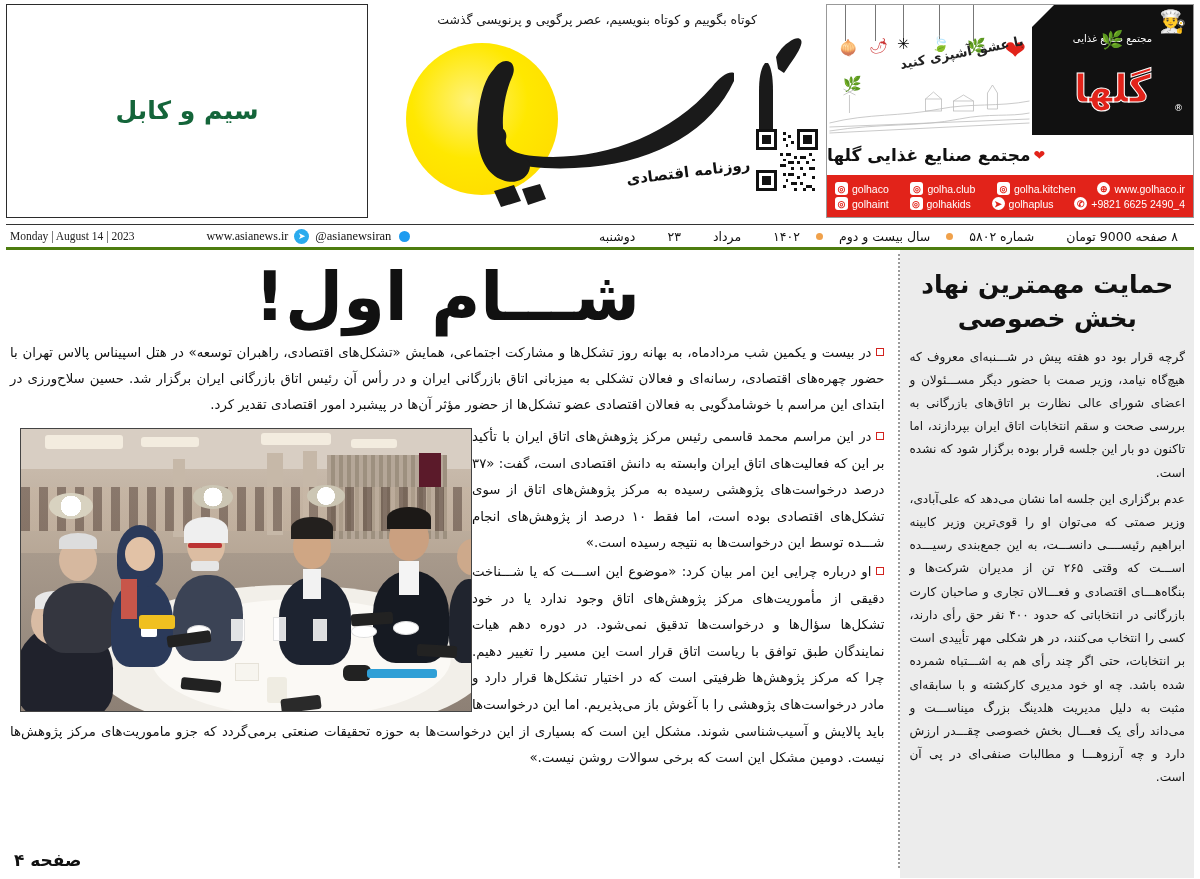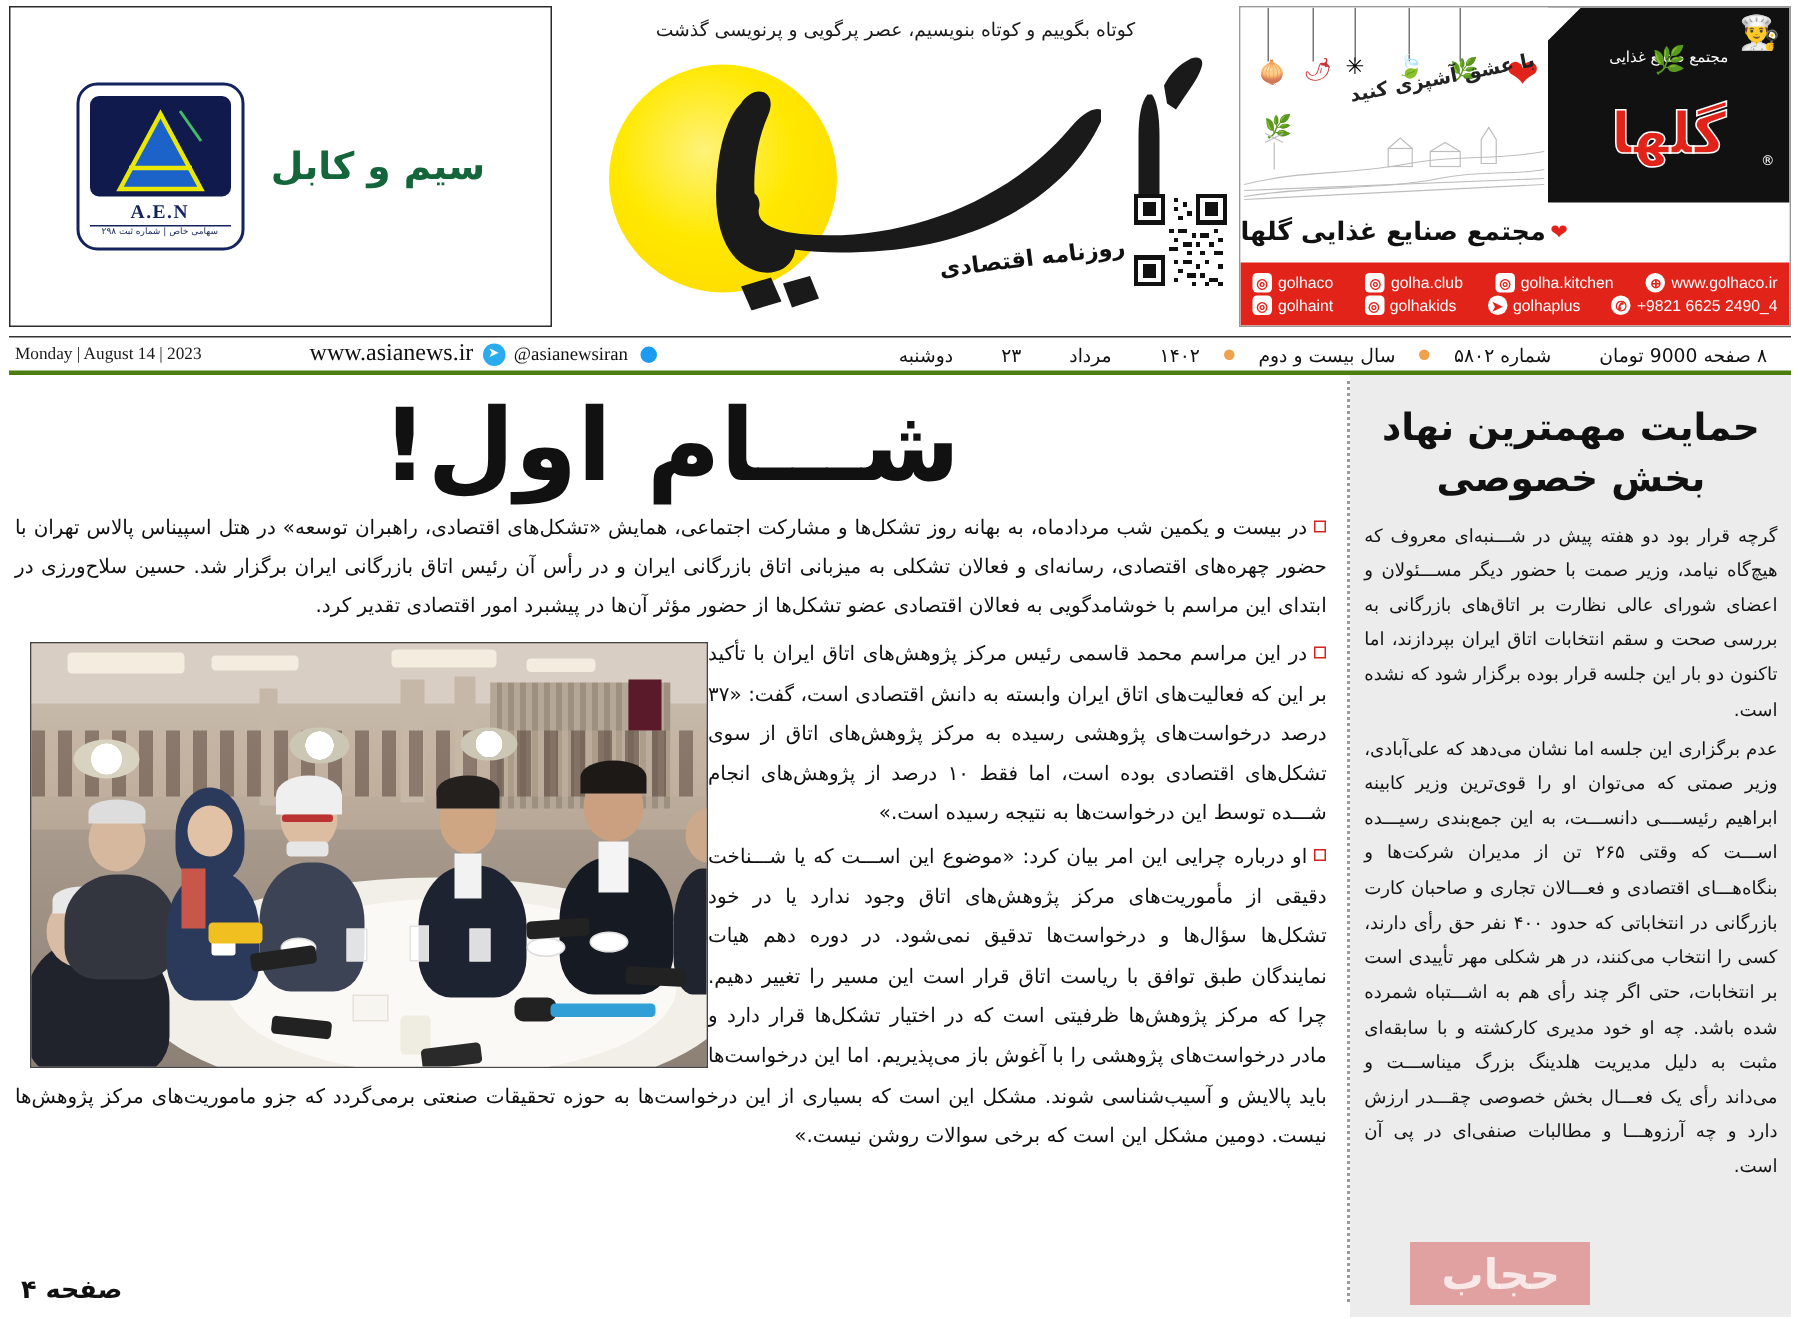--- a/index.html
+++ b/index.html
@@ -117,21 +117,21 @@
   }
   .soc-ic.round { border-radius: 50%; }
 
   
   .info-bar {
     height: 26px; margin: 2px 6px 0 6px;
     border-top: 1px solid #333; border-bottom: 3px solid #4d7c0f;
     display: flex; align-items: center; position: relative;
   }
   .info-en { font-size: 11.5px; color: #1a1a1a; font-family: "Liberation Serif", serif; padding-left: 4px; }
-  .info-site { font-size: 16px; color: #111; font-family: "Liberation Serif", serif; margin-left: 72px; }
+  .info-site { font-size: 12px; color: #111; font-family: "Liberation Serif", serif; margin-left: 72px; }
   .tg-icon {
     width: 15px; height: 15px; border-radius: 50%; background: #2aabee; margin: 0 6px;
     display: inline-flex; align-items: center; justify-content: center; color: #fff; font-size: 9px;
   }
   .info-handle { font-size: 12.5px; color: #111; font-family: "Liberation Serif", serif; }
   .verified { width: 11px; height: 11px; border-radius: 50%; background: #1d9bf0; margin-left: 8px; }
   .info-fa {
     direction: rtl; display: flex; align-items: center; gap: 0px;
     margin-left: auto; font-size: 12.5px; color: #111;
     font-family: "DejaVu Sans", sans-serif;
@@ -217,31 +217,20 @@
 <body>
 
 <div class="page">
 
   <div class="banner-row">
 
     <div class="ad-left">
       <div class="ad-left-inner">
         <div class="linco-text">
           <div class="linco-sim">سیم و کابل</div>
-        </div>
-        <div class="aen-logo">
-          <div class="aen-inner">
-            <svg class="aen-tri" width="62" height="60" viewBox="0 0 62 60">
-              <polygon points="31,4 58,54 4,54" fill="#1b63c9" stroke="#e8e800" stroke-width="3"></polygon>
-              <line x1="10" y1="40" x2="52" y2="40" stroke="#e8e800" stroke-width="3"></line>
-              <line x1="44" y1="2" x2="58" y2="22" stroke="#4b6" stroke-width="2"></line>
-            </svg>
-          </div>
-          <div class="aen-label">A.E.N</div>
-          <div class="aen-sub">سهامی خاص  |  شماره ثبت ۲۹۸</div>
         </div>
       </div>
     </div>
 
     <div class="masthead">
       <div class="tagline">کوتاه بگوییم و کوتاه بنویسیم، عصر پرگویی و پرنویسی گذشت</div>
       <div class="logo-area">
         <div class="sun"></div>
         <svg class="asia-svg" width="440" height="186" viewBox="0 0 440 186">
 
@@ -514,16 +503,15 @@
 
     <div class="dotted-div"></div>
 
     <div class="side-col">
       <div class="side-headline">حمایت مهمترین نهاد بخش خصوصی</div>
       <div class="side-text">
         <p>گرچه قرار بود دو هفته پیش در شـــنبه‌ای معروف که هیچ‌گاه نیامد، وزیر صمت با حضور دیگر مســـئولان و اعضای شورای عالی نظارت بر اتاق‌های بازرگانی به بررسی صحت و سقم انتخابات اتاق ایران بپردازند، اما تاکنون دو بار این جلسه قرار بوده برگزار شود که نشده است.</p>
         <p>عدم برگزاری این جلسه اما نشان می‌دهد که علی‌آبادی، وزیر صمتی که می‌توان او را قوی‌ترین وزیر کابینه ابراهیم رئیســــی دانســـت، به این جمع‌بندی رسیـــده اســـت که وقتی ۲۶۵ تن از مدیران شرکت‌ها و بنگاه‌هـــای اقتصادی و فعـــالان تجاری و صاحبان کارت بازرگانی در انتخاباتی که حدود ۴۰۰ نفر حق رأی دارند، کسی را انتخاب می‌کنند، در هر شکلی مهر تأییدی است بر انتخابات، حتی اگر چند رأی هم به اشـــتباه شمرده شده باشد. چه او خود مدیری کارکشته و با سابقه‌ای مثبت به دلیل مدیریت هلدینگ بزرگ میناســـت و می‌داند رأی یک فعـــال بخش خصوصی چقـــدر ارزش دارد و چه آرزوهـــا و مطالبات صنفی‌ای در پی آن است.</p>
 
       </div>
-      <div class="watermark">حجاب</div>
     </div>
   </div>
 </div>
 
 </body></html>

